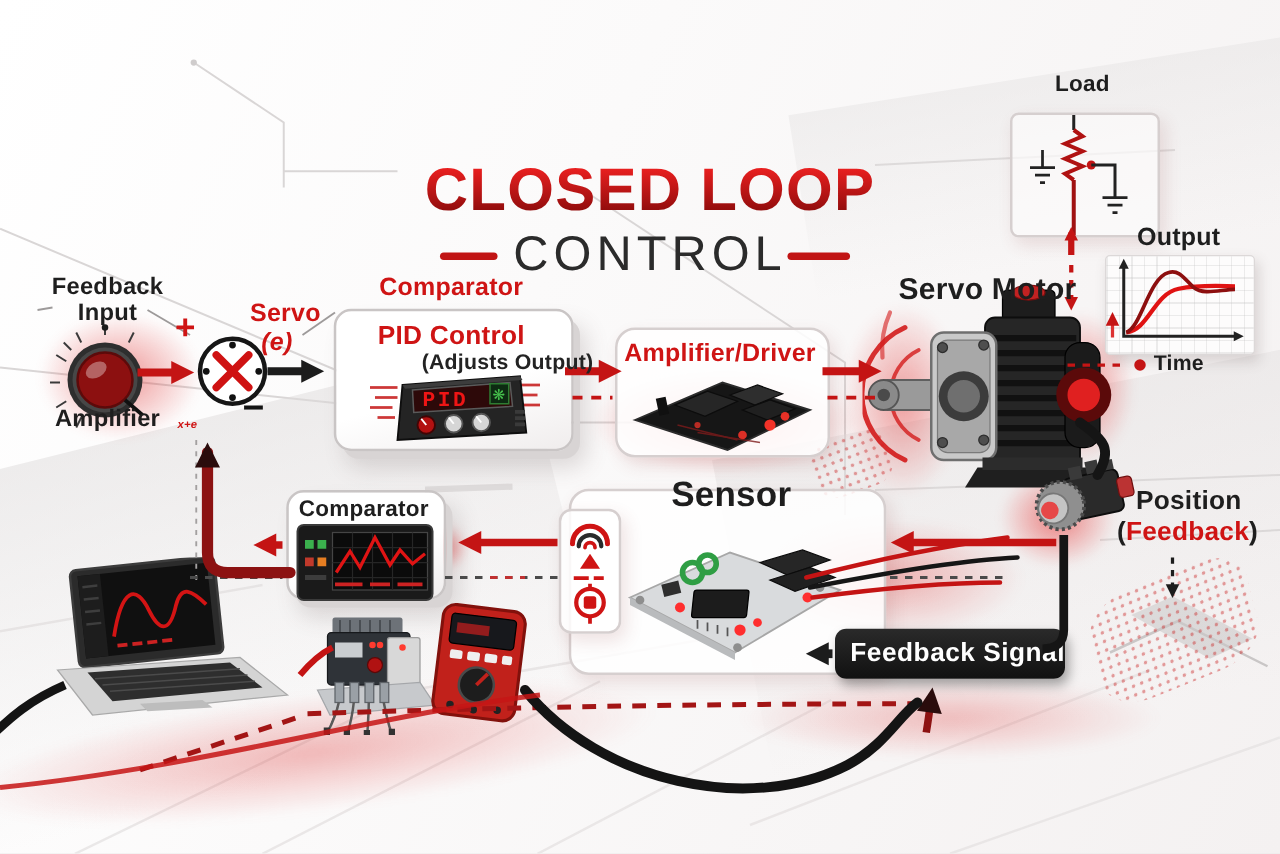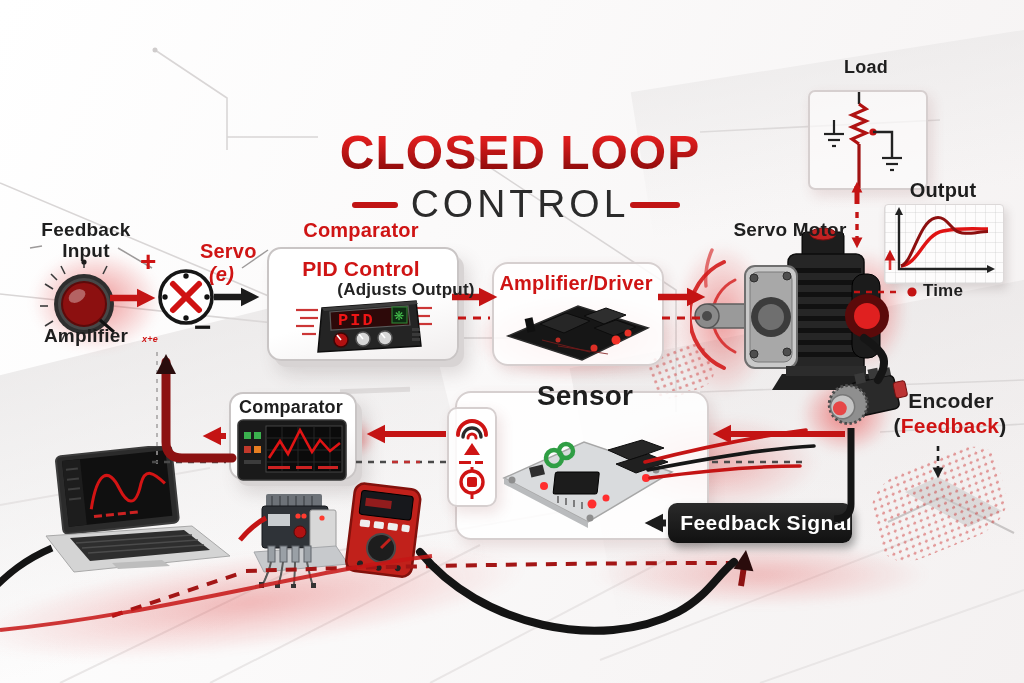--- a/index.html
+++ b/index.html
@@ -523,28 +523,28 @@
   <div class="lbl red" style="left:200px;top:240px;font-size:20px;">Servo</div>
   <div class="lbl red" style="left:209px;top:263px;font-size:20px;font-style:italic;">(e)</div>
   <div class="lbl red" style="left:142px;top:334px;font-size:9px;font-style:italic;">x+e</div>
 
   <div class="lbl ctr red" style="left:267px;top:219px;width:188px;font-size:20px;">Comparator</div>
   <div class="lbl ctr red" style="left:267px;top:257px;width:188px;font-size:21px;z-index:51;">PID Control</div>
   <div class="lbl ctr" style="left:267px;top:280px;width:188px;font-size:17px;color:#232323;z-index:51;padding-left:45px;">(Adjusts Output)</div>
 
   <div class="lbl ctr red" style="left:492px;top:272px;width:168px;font-size:20px;z-index:51;">Amplifier/Driver</div>
 
-  <div class="lbl ctr" style="left:700px;top:219px;width:180px;font-size:19px;text-align:center;">Servo Motor</div>
+  <div class="lbl ctr" style="left:700px;top:219px;width:180px;font-size:24px;text-align:center;">Servo Motor</div>
 
   <div class="lbl ctr" style="left:808px;top:57px;width:116px;font-size:18px;">Load</div>
 
   <div class="lbl ctr" style="left:884px;top:179px;width:118px;font-size:20px;">Output</div>
   <div class="lbl ctr" style="left:884px;top:281px;width:118px;font-size:17px;">Time</div>
 
-  <div class="lbl ctr" style="left:880px;top:389px;width:142px;font-size:21px;">Encoder</div>
+  <div class="lbl ctr" style="left:880px;top:389px;width:142px;font-size:21px;">Position</div>
   <div class="lbl ctr" style="left:870px;top:414px;width:160px;font-size:21px;">
     <span>(</span><span class="red">Feedback</span><span>)</span>
   </div>
 
   <div class="lbl ctr" style="left:470px;top:380px;width:230px;font-size:28px;z-index:51;">Sensor</div>
 
   <div class="lbl ctr" style="left:229px;top:397px;width:124px;font-size:18px;z-index:51;">Comparator</div>
 
 </div>
 

